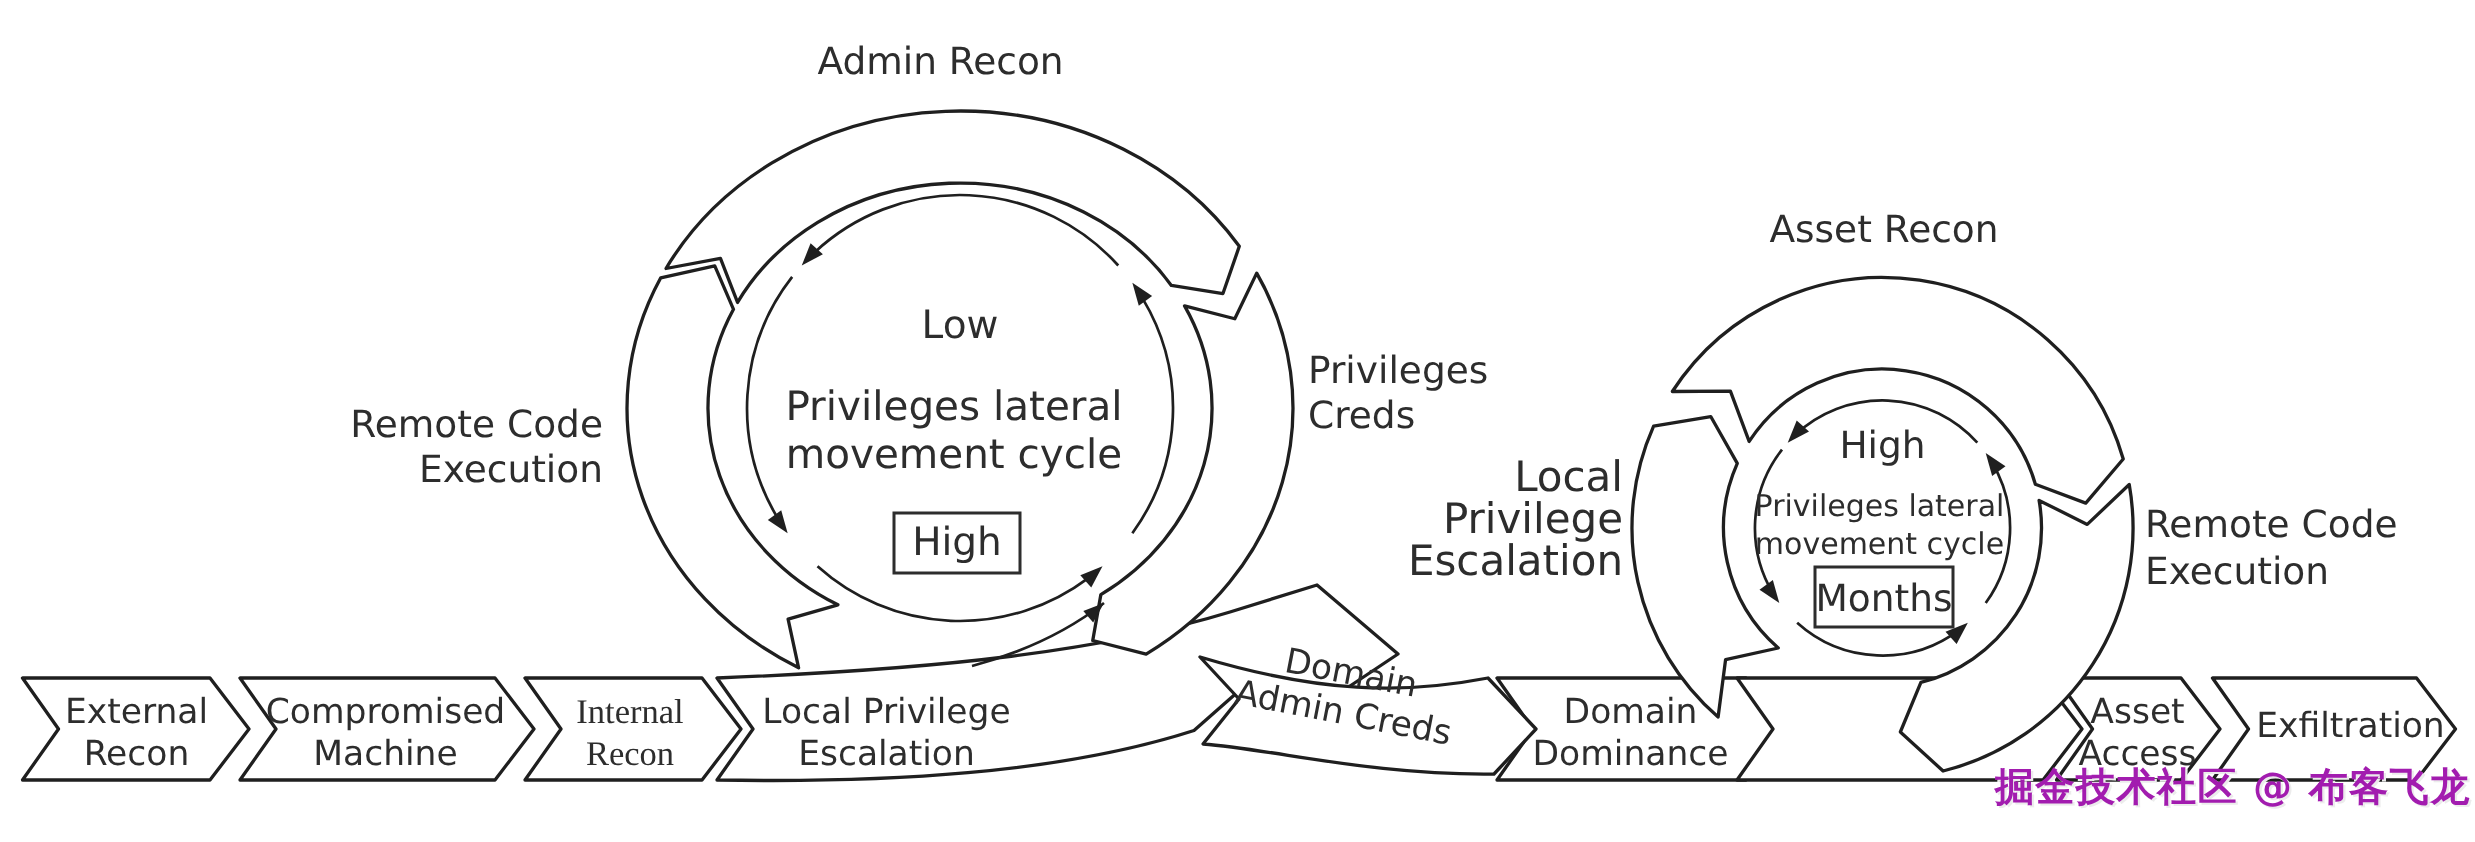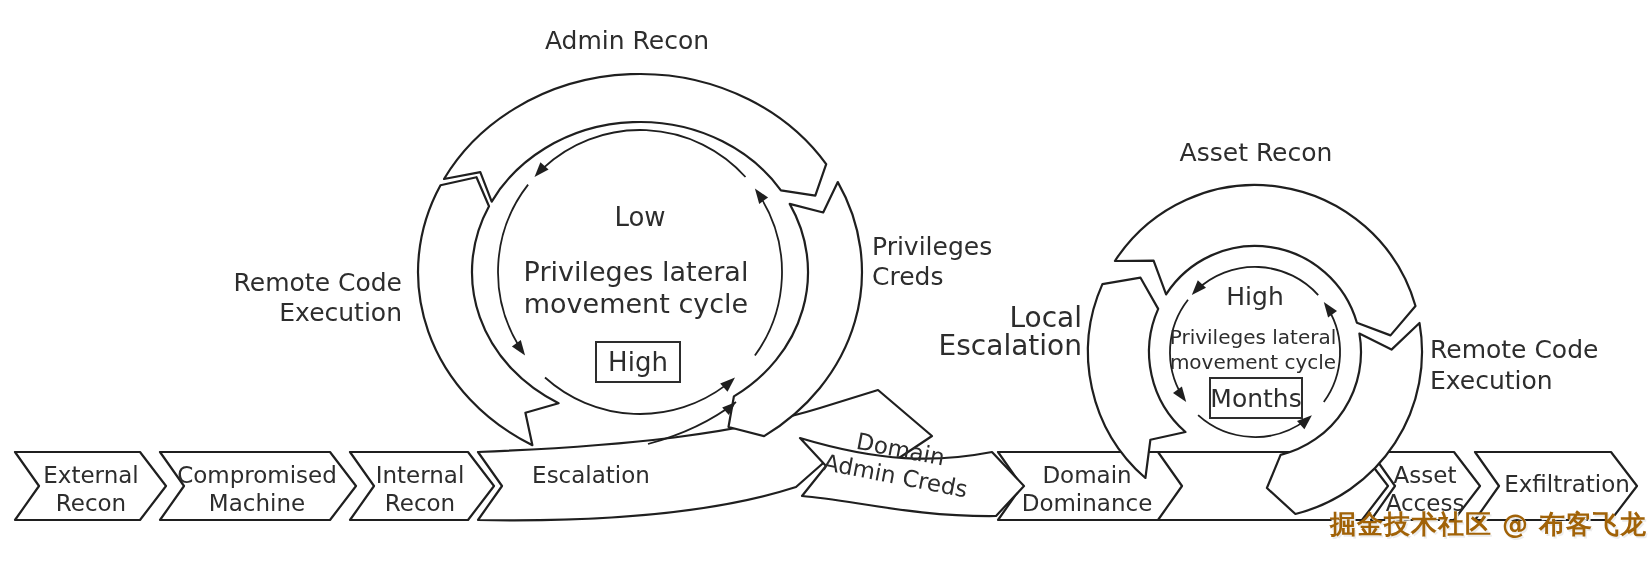--- a/index.html
+++ b/index.html
@@ -18,27 +18,27 @@
   #asset-recon{left:1116px;top:138px;width:280px;font-size:25px;text-align:center;}
   #lpe-ring{left:882px;top:304px;width:200px;font-size:28px;line-height:28px;text-align:right;}
   #rce-right{left:1430px;top:334px;width:220px;font-size:25px;line-height:31px;text-align:left;}
   #high{left:1195px;top:282px;width:120px;font-size:25px;text-align:center;}
   #right-center{left:1133px;top:325px;width:240px;font-size:20px;line-height:25px;text-align:center;}
   #months-box{left:1209px;top:377px;width:90px;height:38px;font-size:25px;border:2px solid #2d2d2d;
             display:flex;align-items:center;justify-content:center;}
   .row-lbl{top:461px;font-size:23px;line-height:28px;text-align:center;}
   #f-external{left:26px;width:130px;}
   #f-compromised{left:172px;width:170px;}
-  #f-internal{left:355px;width:130px;}
+  #f-internal{left:355px;width:130px;font-family:Liberation Serif, serif;}
   #f-lpe{left:506px;width:170px;}
   #f-dac{left:798px;top:436px;width:200px;transform:rotate(11deg);line-height:27px;}
   #f-dominance{left:1002px;width:170px;}
   #f-asset{left:1375px;width:100px;}
   #f-exfil{left:1492px;top:470px;width:150px;}
-  #watermark{left:1330px;top:507px;font-size:26px;font-weight:bold;color:#a16207;
+  #watermark{left:1330px;top:507px;font-size:26px;font-weight:bold;color:#a21caf;
              letter-spacing:1px;text-shadow:1.5px 1.5px 0 #ececec;}
 </style>
 </head>
 <body>
 
 <div id="stage">
   <svg id="art" width="1650" height="561" viewBox="0 0 1650 561">
       <path d="M15 452 L140 452 L166 486 L140 520 L15 520 L39 486 Z" fill="#fff" stroke="#1f1f1f" stroke-width="2.2" stroke-linejoin="round"></path>
       <path d="M160 452 L330 452 L356 486 L330 520 L160 520 L184 486 Z" fill="#fff" stroke="#1f1f1f" stroke-width="2.2" stroke-linejoin="round"></path>
       <path d="M350 452 L468 452 L494 486 L468 520 L350 520 L374 486 Z" fill="#fff" stroke="#1f1f1f" stroke-width="2.2" stroke-linejoin="round"></path>
@@ -86,20 +86,21 @@
   <div class="lbl" id="low">Low</div>
   <div class="lbl" id="left-center">
     <span>Privileges lateral</span>
     <span>movement cycle</span>
   </div>
   <div class="lbl" id="week-box">High</div>
 
   <div class="lbl" id="asset-recon">Asset Recon</div>
   <div class="lbl" id="lpe-ring">
     <span>Local</span>
+    <span>Privilege</span>
     <span>Escalation</span>
   </div>
   <div class="lbl" id="rce-right">
     <span>Remote Code</span>
     <span>Execution</span>
   </div>
   <div class="lbl" id="high">High</div>
   <div class="lbl" id="right-center">
     <span>Privileges lateral</span>
     <span>movement cycle</span>
@@ -112,20 +113,21 @@
   </div>
   <div class="lbl row-lbl" id="f-compromised">
     <span>Compromised</span>
     <span>Machine</span>
   </div>
   <div class="lbl row-lbl" id="f-internal">
     <span>Internal</span>
     <span>Recon</span>
   </div>
   <div class="lbl row-lbl" id="f-lpe">
+    <span>Local Privilege</span>
     <span>Escalation</span>
   </div>
   <div class="lbl row-lbl" id="f-dac">
     <span>Domain</span>
     <span>Admin Creds</span>
   </div>
   <div class="lbl row-lbl" id="f-dominance">
     <span>Domain</span>
     <span>Dominance</span>
   </div>

